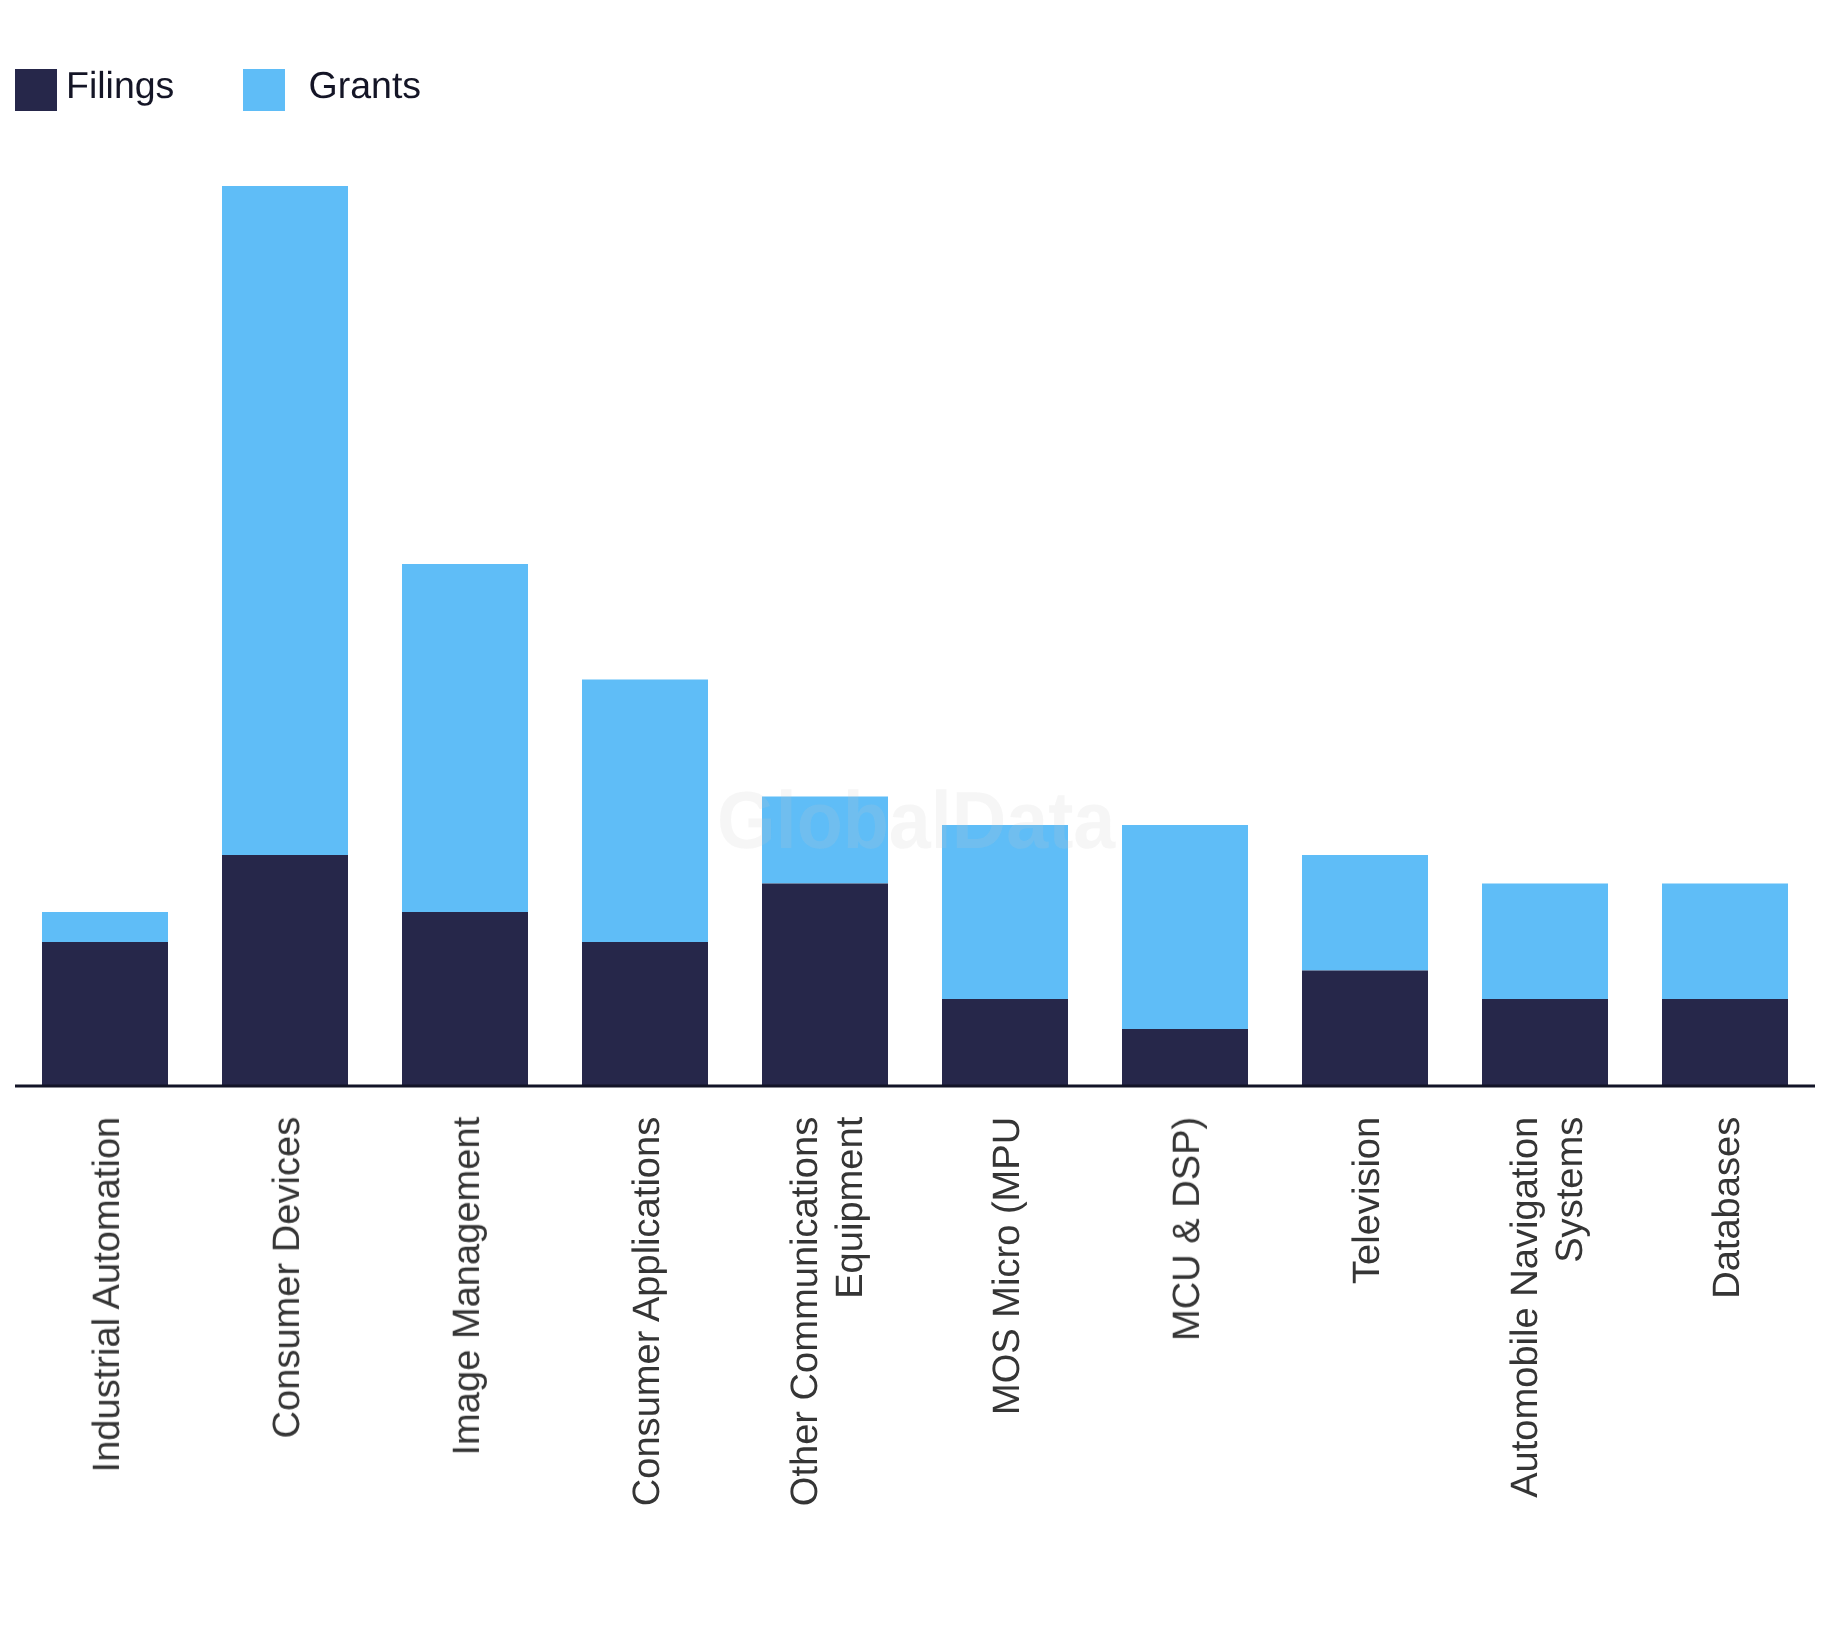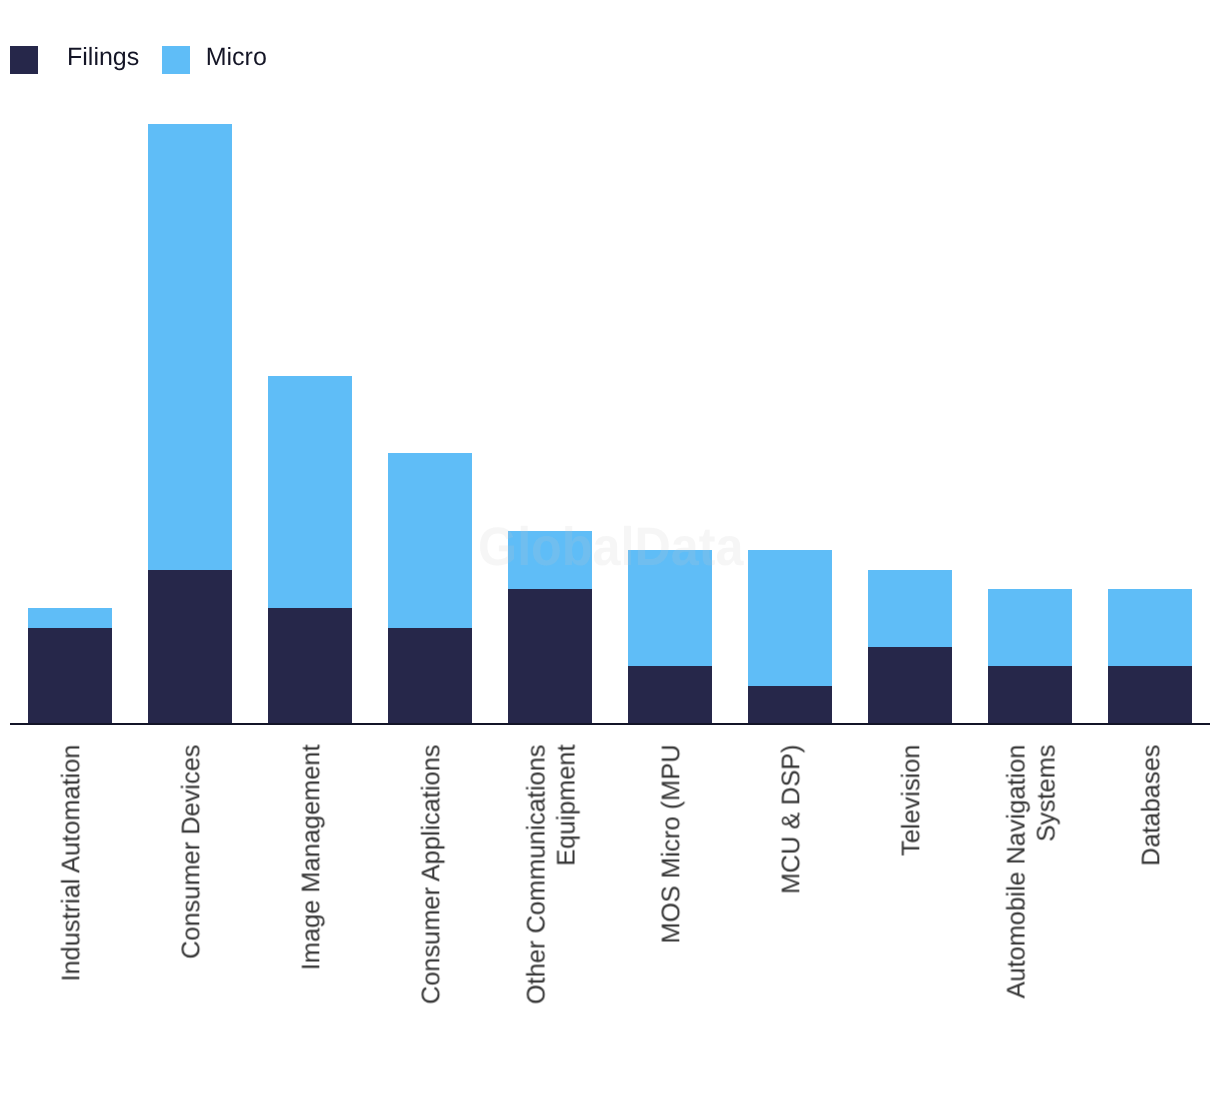--- a/index.html
+++ b/index.html
@@ -36,25 +36,25 @@
      transform-origin:0 0;transform:scaleX(0.9316);}
 </style>
 </head>
 <body>
 
 <div id="chart">
 
   <div id="legend">
     <div class="legend-item" id="legend-item-0" style="left: 10px;">
       <span class="legend-swatch" style="background: rgb(38, 39, 74);"></span>
-      <span class="legend-label" style="left: 57px;">Filings</span>
+      <span class="legend-label" style="left: 34px;">Filings</span>
     </div>
     <div class="legend-item" id="legend-item-1" style="left: 162px;">
       <span class="legend-swatch" style="background: rgb(95, 189, 247);"></span>
-      <span class="legend-label" style="left: 43.7px;">Micro</span>
+      <span class="legend-label" style="left: 43.7px;">Grants</span>
     </div>
   </div>
 
   <div id="plot">
 
     <div id="bars">
       <div class="bar" style="left: 28px; top: 608.27px; height: 116.13px;">
         <div class="seg seg-grants" style="top: 0px; height: 19.355px; background: rgb(95, 189, 247);"></div>
         <div class="seg seg-filings" style="top: 19.355px; height: 96.775px; background: rgb(38, 39, 74);"></div>
       </div>

